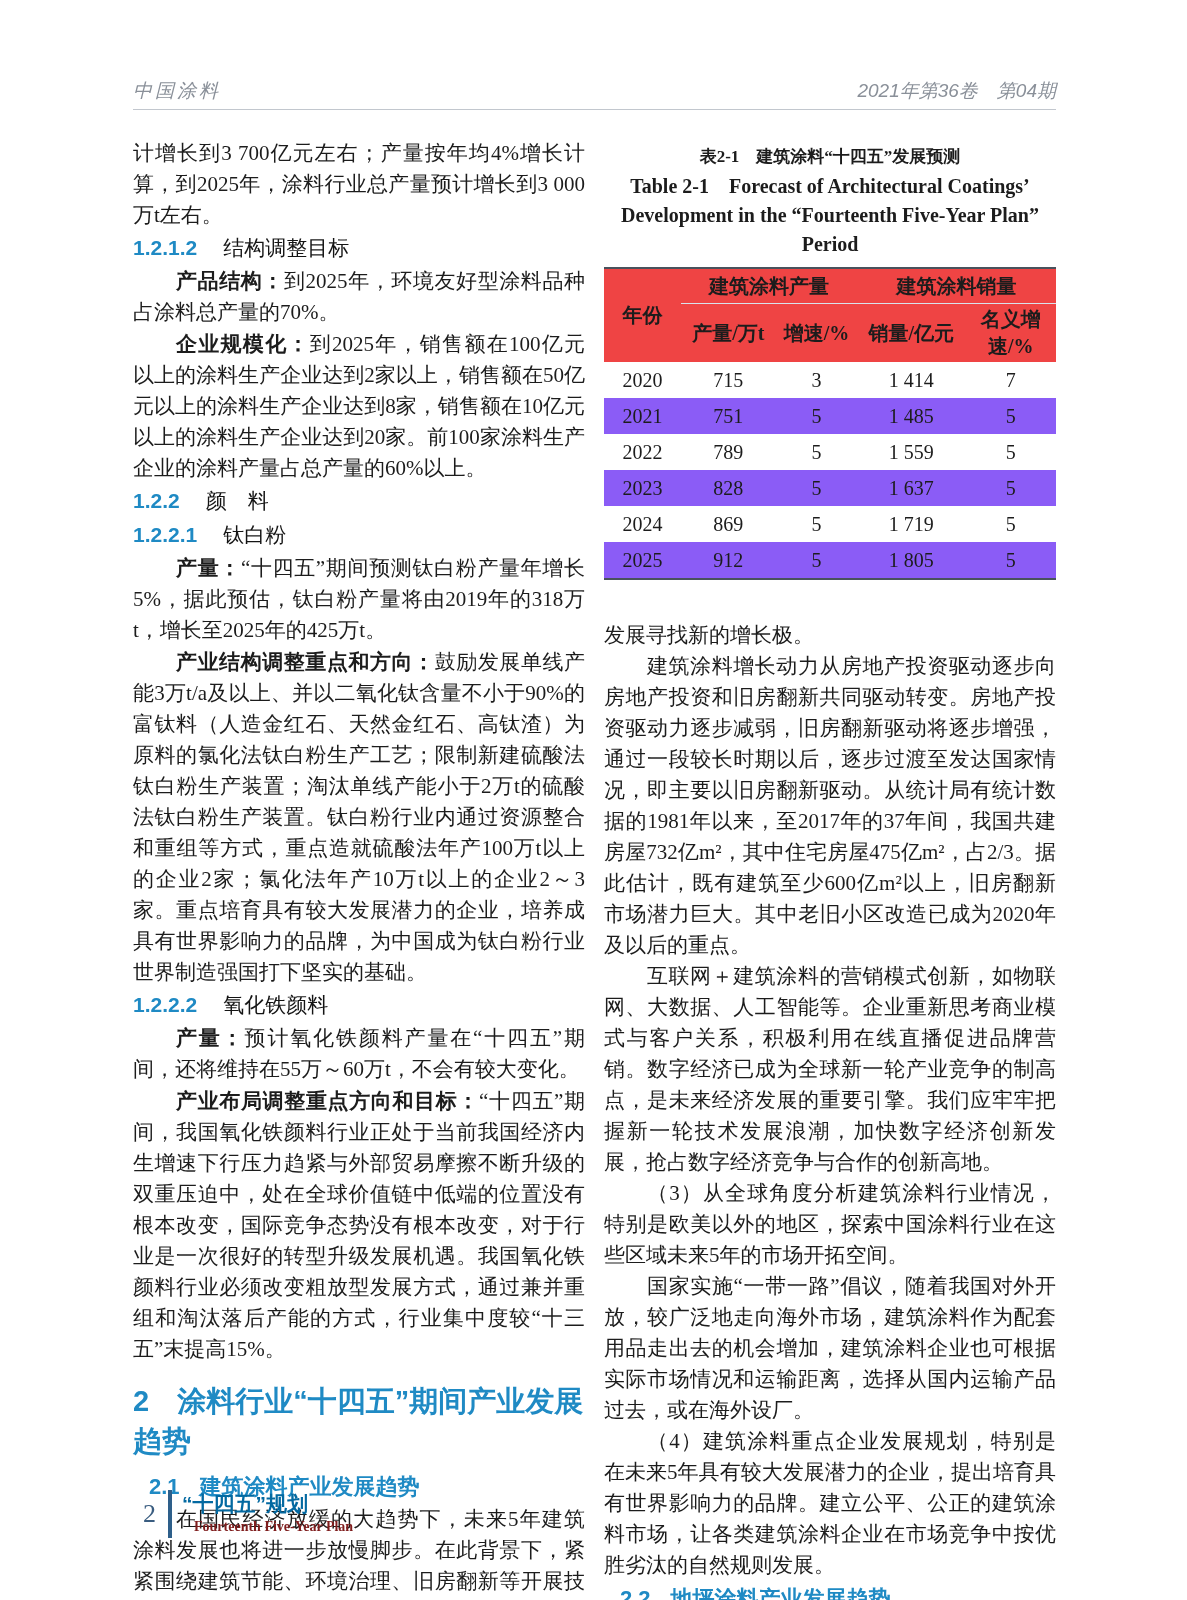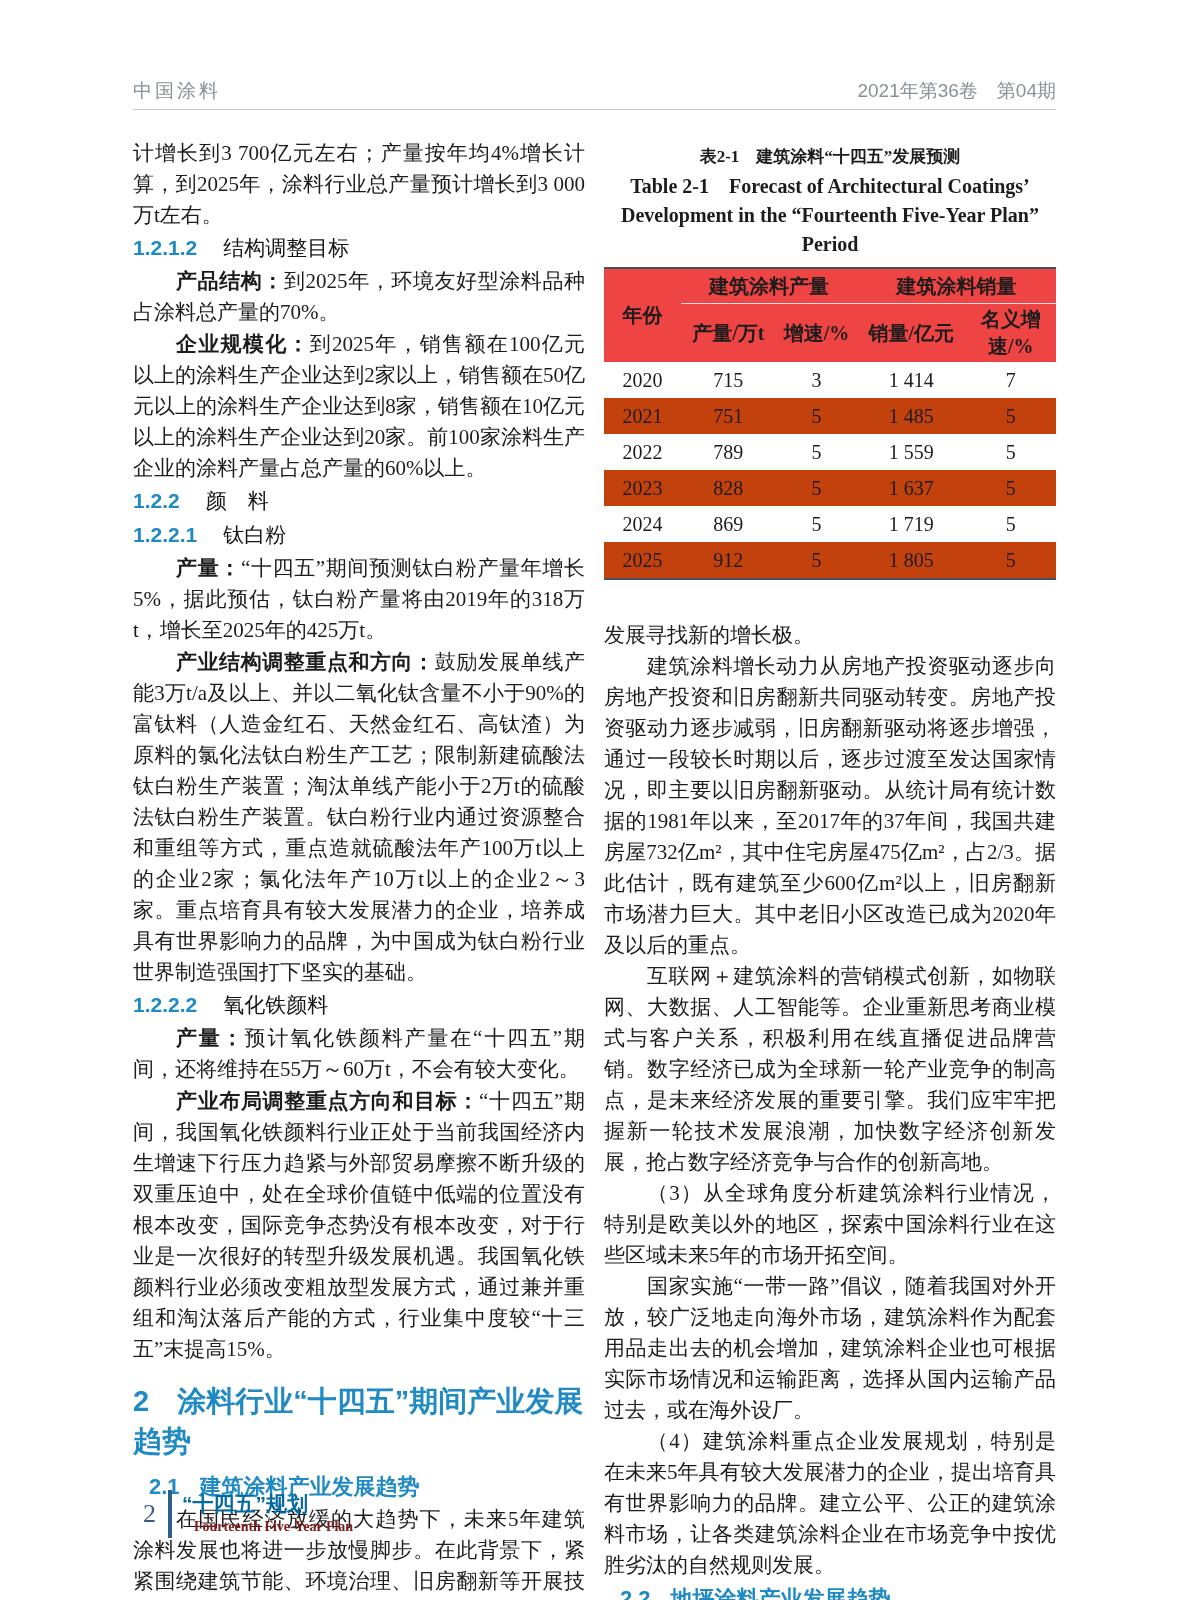--- a/index.html
+++ b/index.html
@@ -13,21 +13,21 @@
     overflow:hidden;
   }
   
   .pg-header{
     margin:0 131px 0 133px;
     padding-top:78px;
     display:flex;justify-content:space-between;align-items:flex-end;
     border-bottom:1px solid #c2c7ce;
     padding-bottom:5px;
     font-family:"Liberation Sans","DejaVu Sans",sans-serif;
-    font-size:19px;color:#8a9099;
+    font-size:19px;color:#8a9099;font-style:italic;
   }
   .pg-header .journal{letter-spacing:3px;}
   
   .columns{
     display:flex;gap:19px;
     margin:28px 131px 0 133px;
   }
   .col{width:452px;}
   .col-left{width:452px;}
   .col-right{width:452px;}
@@ -91,21 +91,21 @@
     padding:2px 2px;
     text-align:center;
     height:30px;
   }
   table.dtable thead th.grp{border-bottom:1px solid #d9e2ec;}
   table.dtable tbody td{
     text-align:center;
     padding:3px 2px;
     height:30px;
   }
-  table.dtable tbody tr.alt{background:#c2410c;}
+  table.dtable tbody tr.alt{background:#8b5cf6;}
   .tbl-gap{height:40px;}
   
   .pg-footer{
     position:absolute;left:143px;bottom:62px;
     display:flex;align-items:center;
   }
   .pagenum{
     font-size:26px;color:#3a5d80;
     margin-right:12px;
     font-family:"Liberation Serif","DejaVu Serif",serif;

